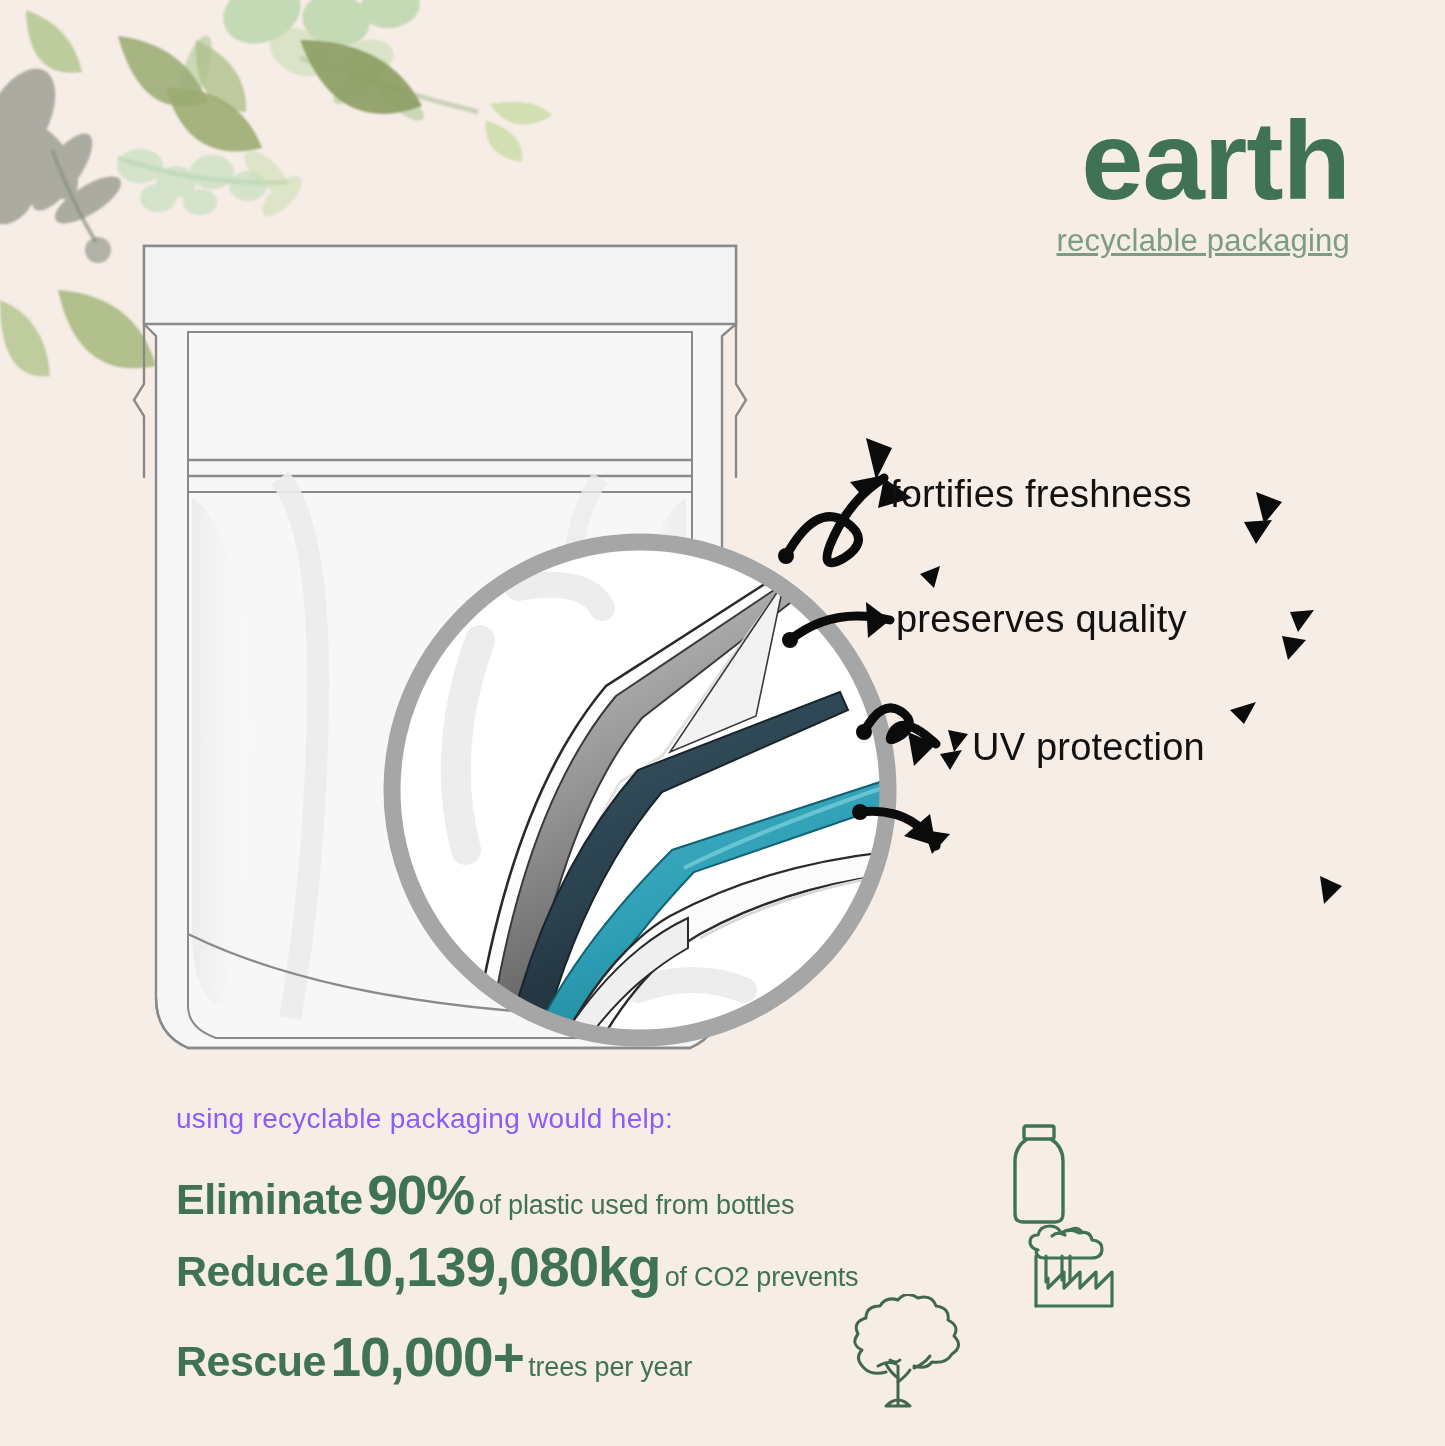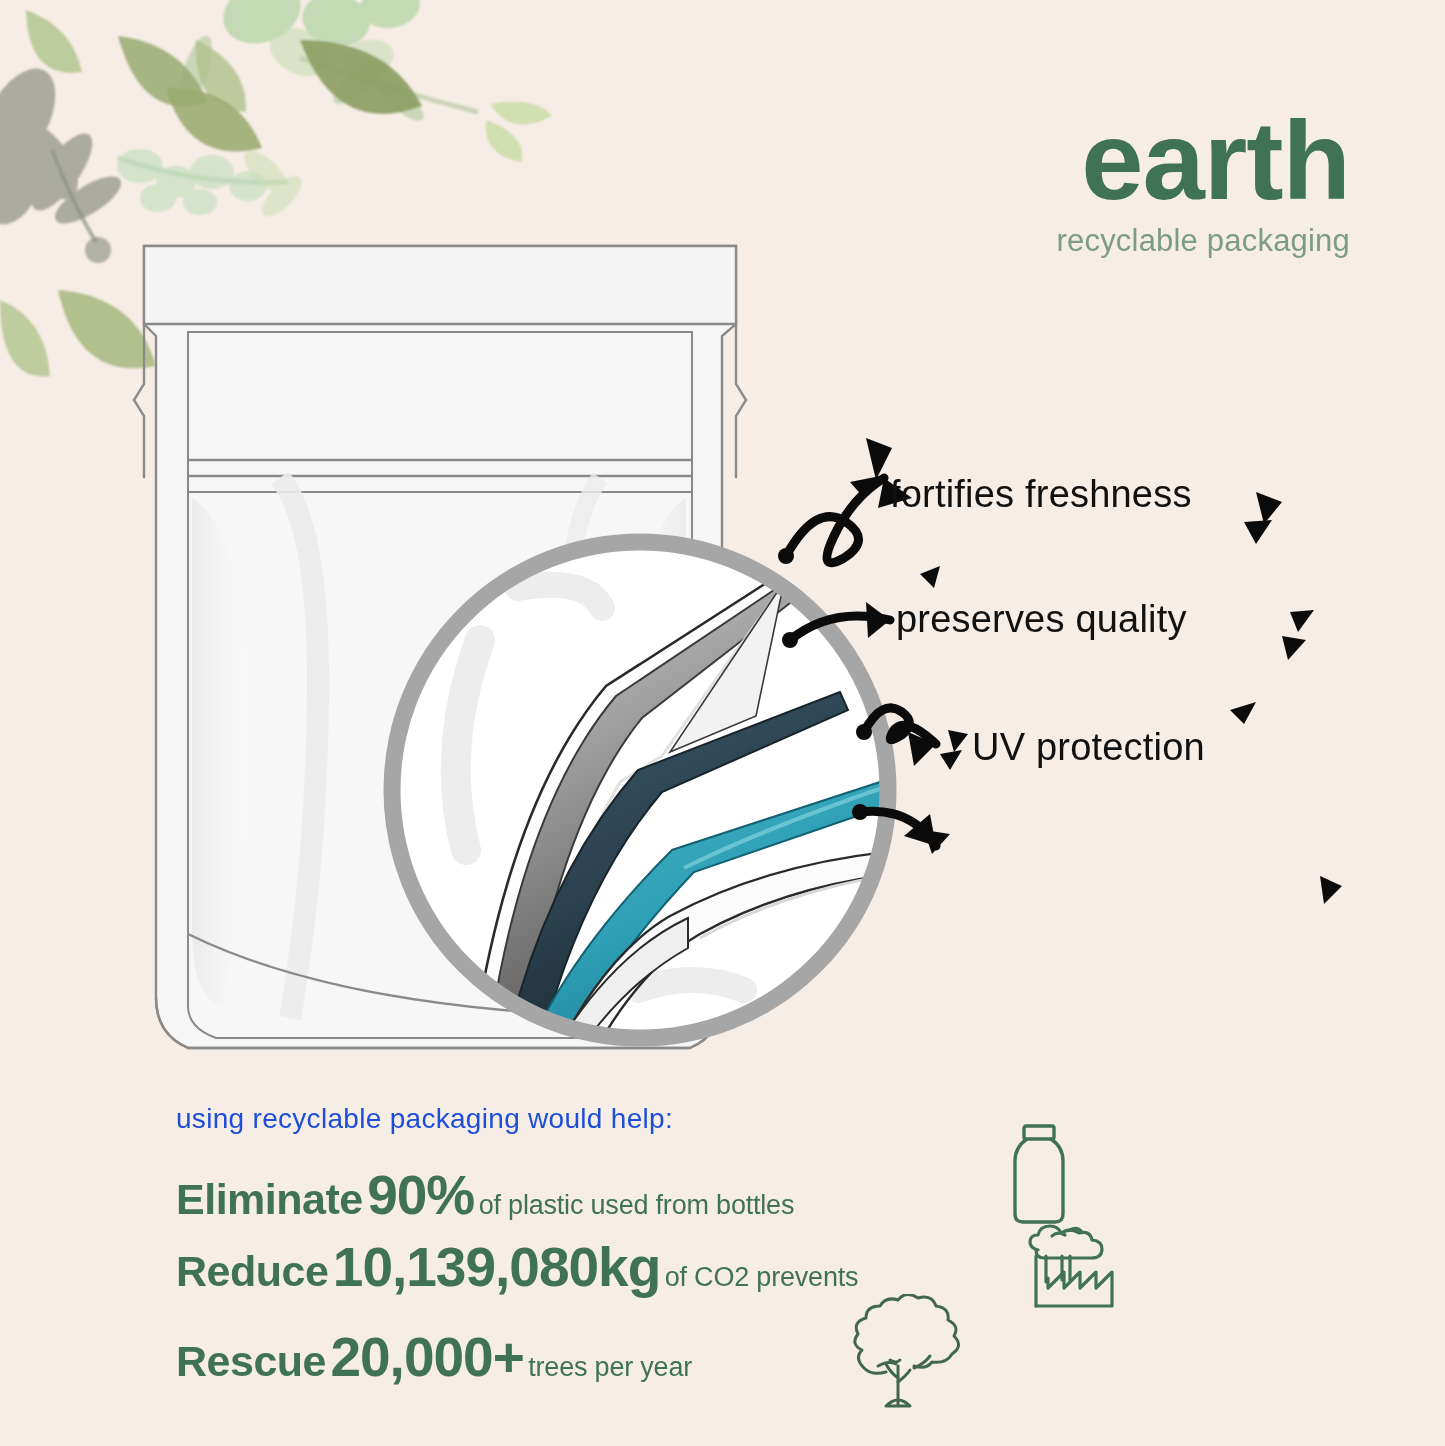--- a/index.html
+++ b/index.html
@@ -49,20 +49,21 @@
     letter-spacing:-1px;
     margin-top:-2px;
   }
   .headline .sub {
     display:block;
     font-size:31px;
     color:#7C9C86;
     font-weight:400;
     margin-top:10px;
     letter-spacing:0.2px;
+    text-decoration:underline;
   }
 
   
   .feature {
     position:absolute;
     font-size:38px;
     color:#111;
     white-space:nowrap;
     letter-spacing:0.2px;
   }
@@ -70,21 +71,21 @@
   .f1 { left:896px; top:598px; }
   .f2 { left:972px; top:726px; }
   .f3 { left:958px; top:856px; }
 
   
   .lead {
     position:absolute;
     left:176px;
     top:1103px;
     font-size:28px;
-    color:#1d4ed8;
+    color:#8b5cf6;
     letter-spacing:0.3px;
     text-align:center;
   }
   .stat {
     position:absolute;
     left:176px;
     white-space:nowrap;
     color:#407355;
     line-height:1;
   }
@@ -328,21 +329,21 @@
   </div>
 
   <div class="stat s2">
     <span class="verb">Reduce</span>
     <span class="num">10,139,080kg</span>
     <span class="rest">of CO2 prevents</span>
   </div>
 
   <div class="stat s3">
     <span class="verb">Rescue</span>
-    <span class="num">20,000+</span>
+    <span class="num">10,000+</span>
     <span class="rest">trees per year</span>
   </div>
 
   <svg class="icon-bottle" viewBox="0 0 78 104">
     <g fill="none" stroke="#407355" stroke-width="3.4" stroke-linejoin="round">
       <rect x="24" y="4" width="30" height="13" rx="2"></rect>
       <path d="M27 17 q-12 8 -12 22 V92 q0 8 8 8 H55 q8 0 8 -8 V39 q0 -14 -12 -22"></path>
     </g>
   </svg>
 

